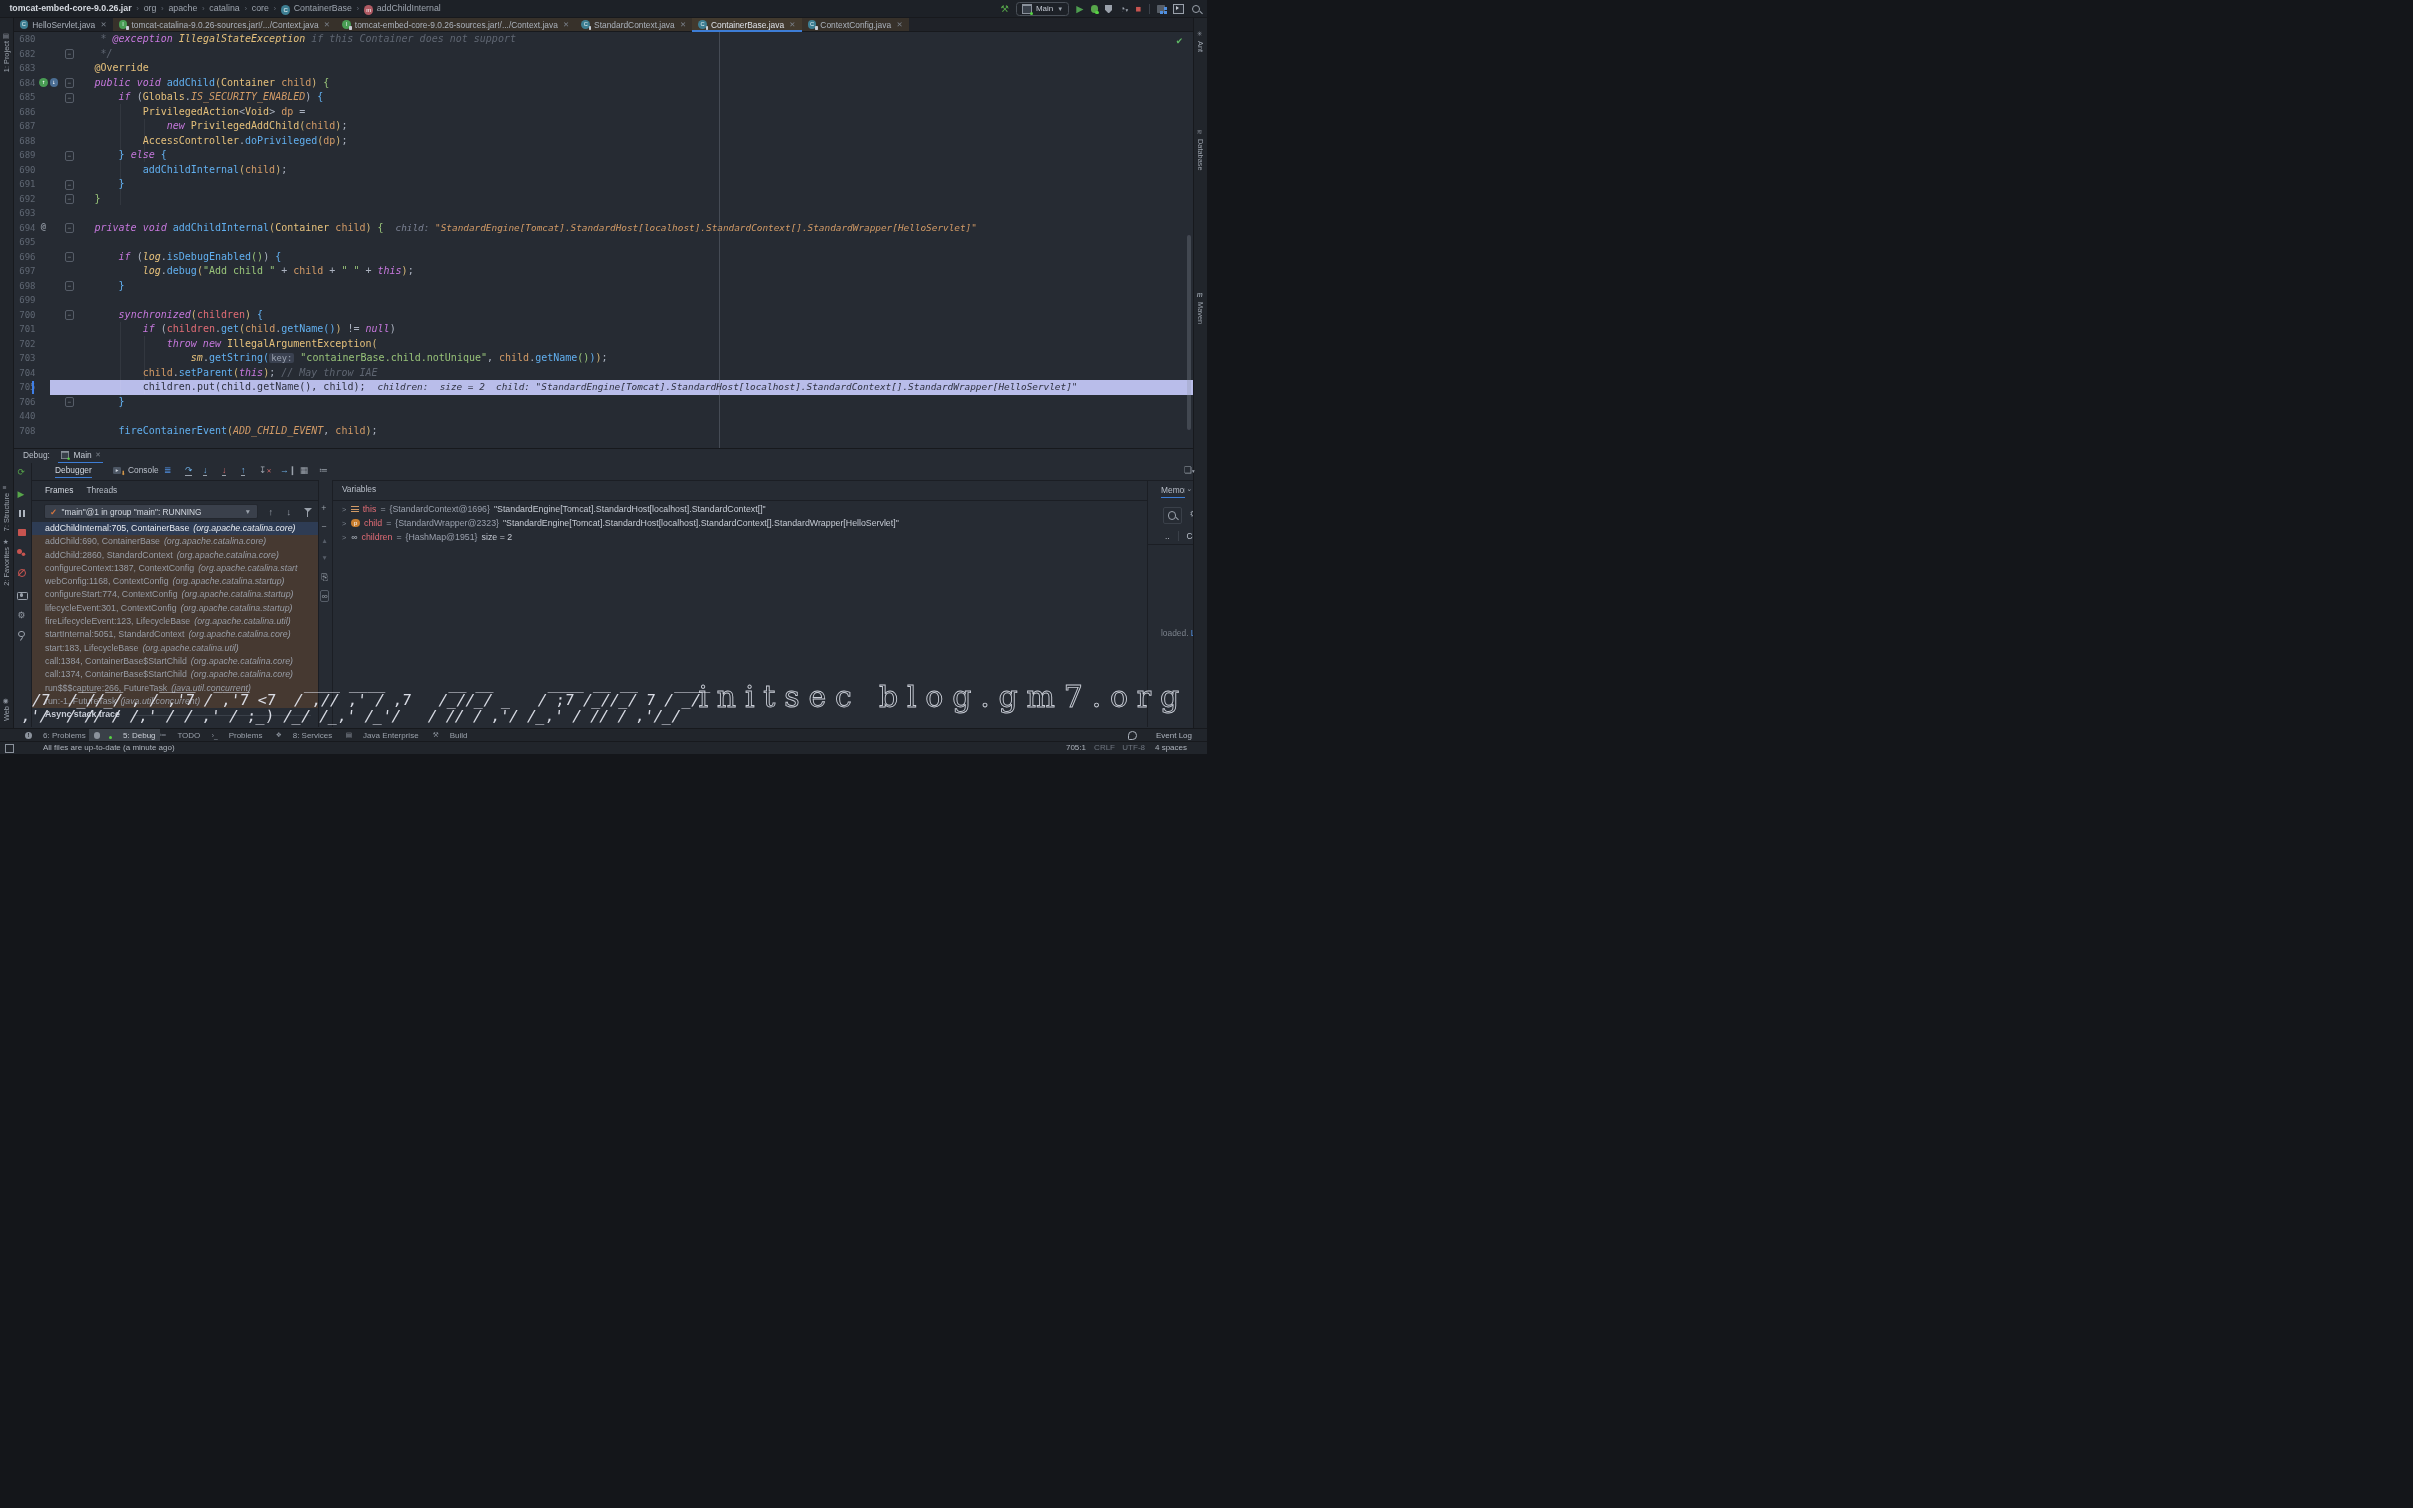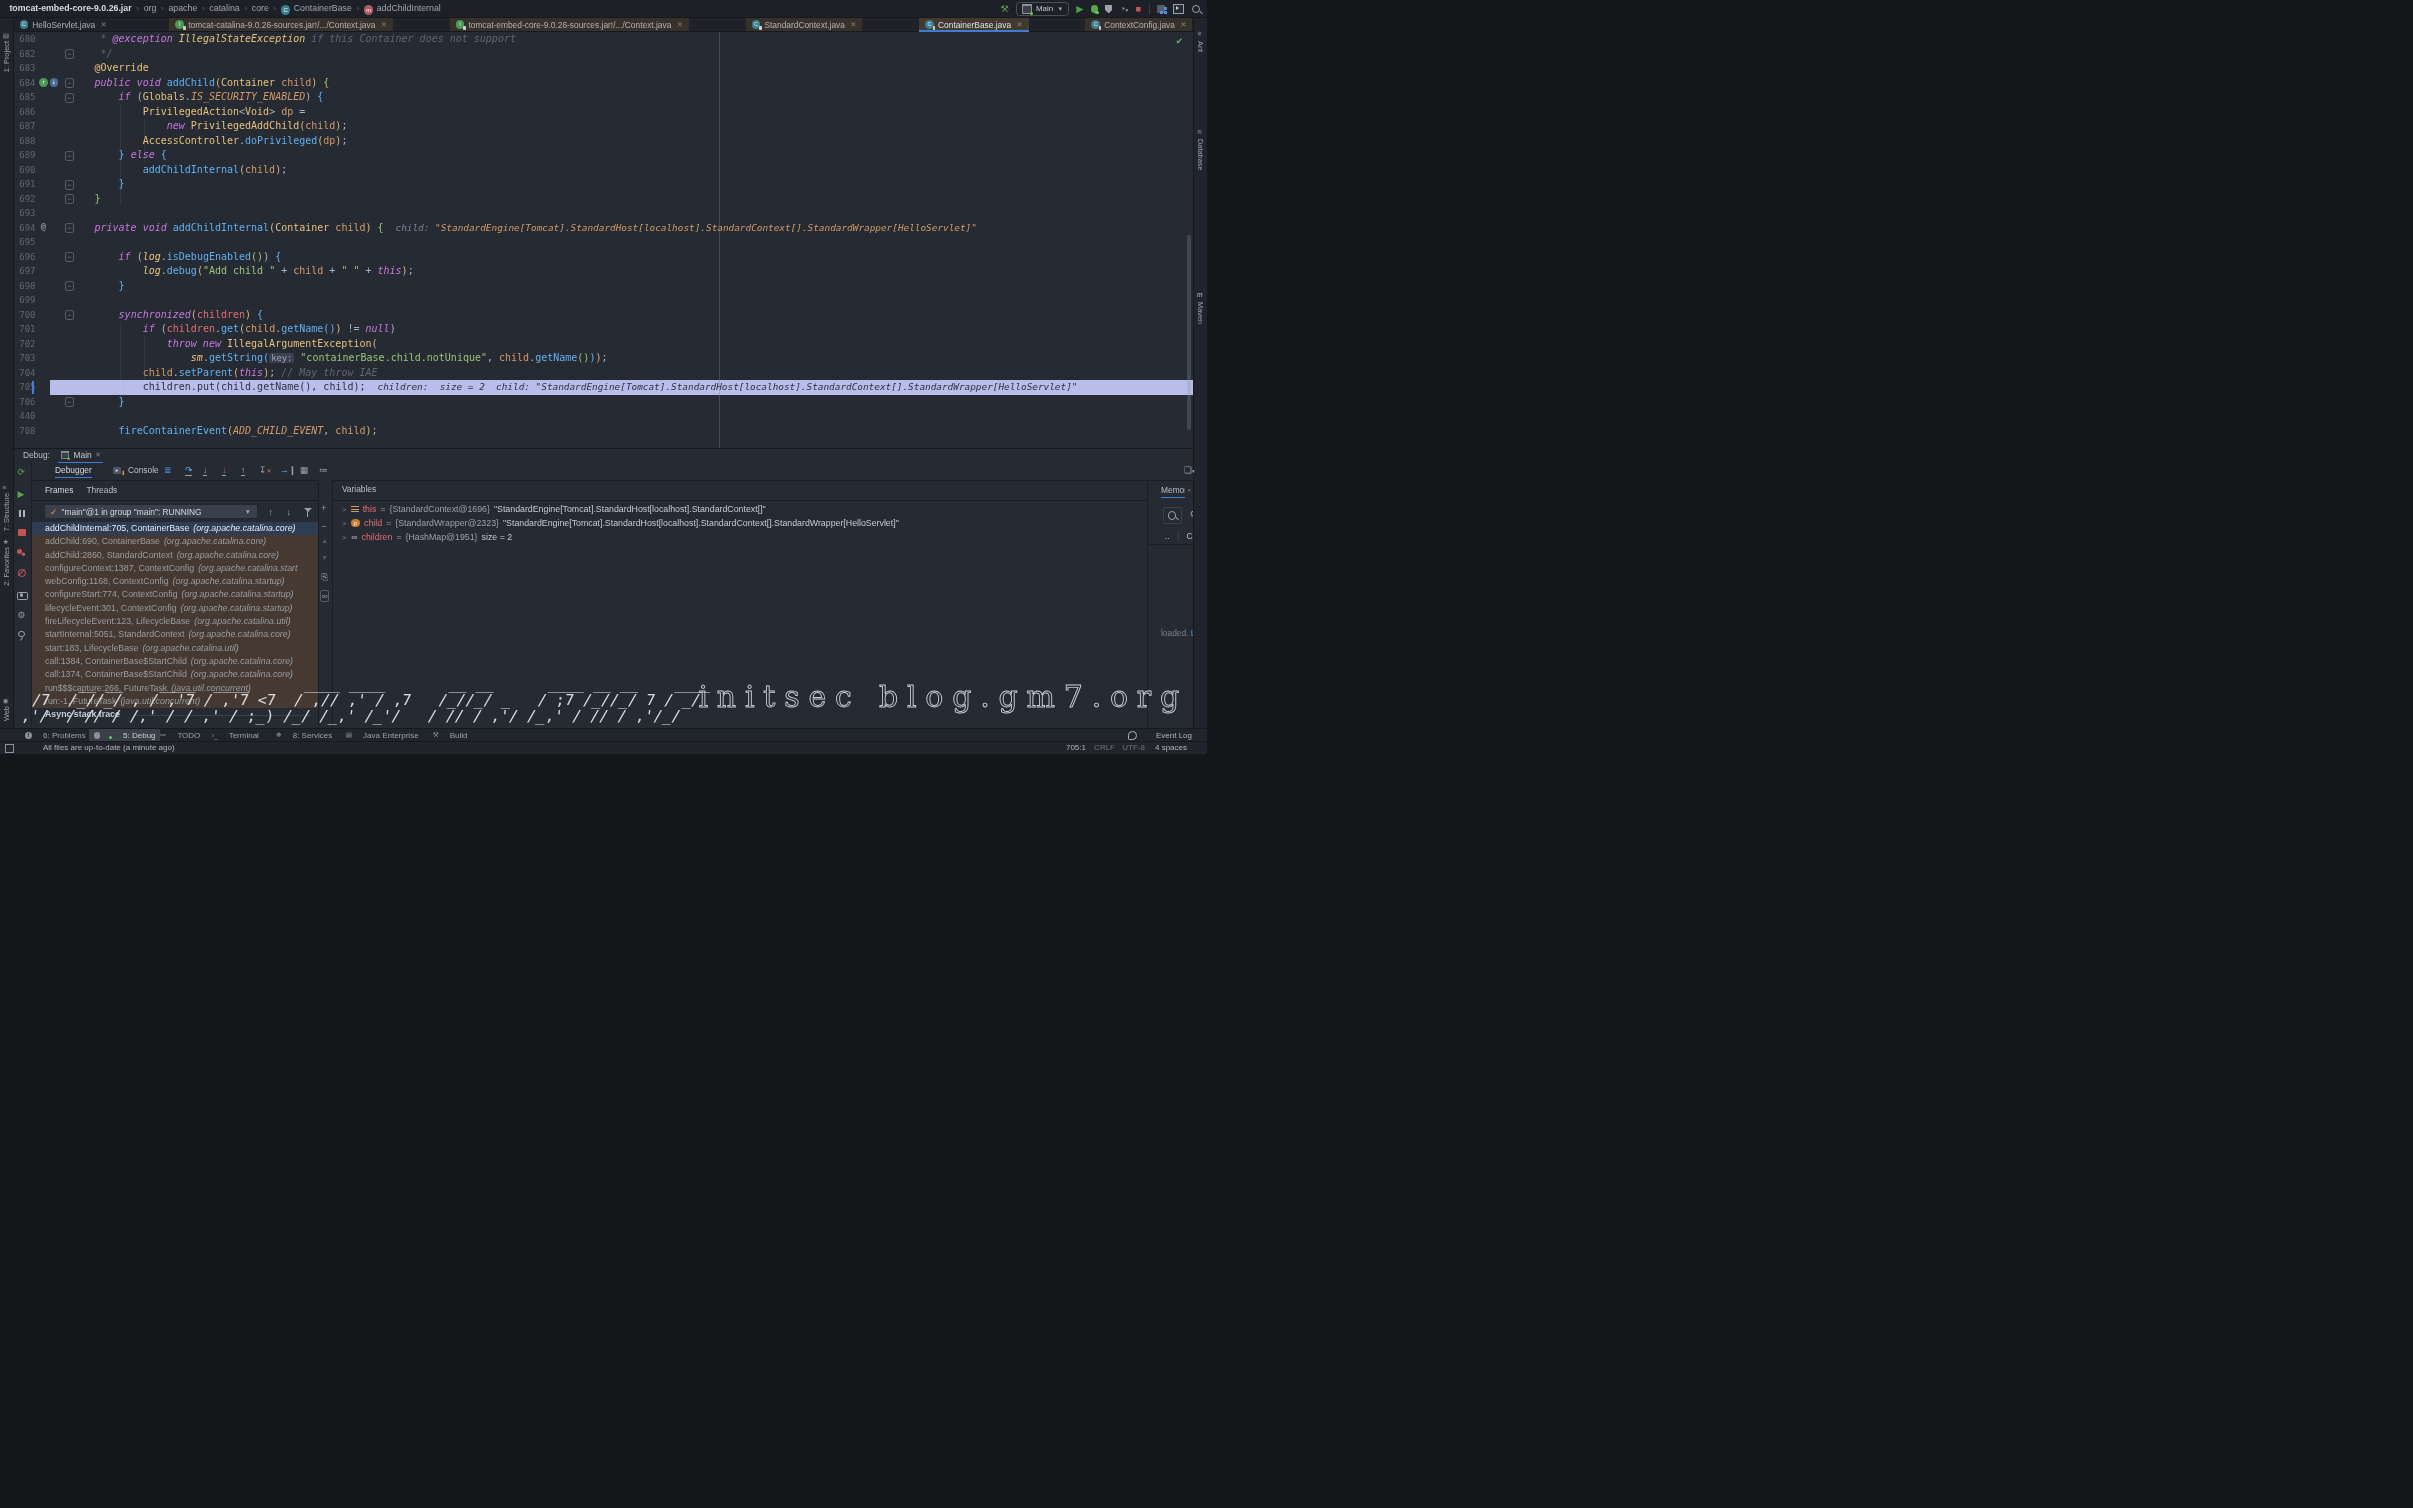--- a/index.html
+++ b/index.html
@@ -28,21 +28,21 @@
   .mag i{position:absolute;left:6px;top:6px;width:4px;height:1.3px;background:#9aa1ab;transform:rotate(45deg);}
   .bug{position:relative;width:6.7px;height:8px;border-radius:3.4px;background:#57A64A;}
   .bug i{position:absolute;right:-1.3px;bottom:-1.3px;width:3.4px;height:3.4px;border-radius:50%;background:#57d443;}
   .shieldico{width:7.4px;height:8.8px;background:#9aa1ab;clip-path:polygon(0 0,100% 0,100% 60%,50% 100%,0 60%);position:relative;}
   .miniplay{position:absolute;right:-2.7px;bottom:-1.3px;width:0;height:0;border-left:4px solid #57A64A;border-top:2.7px solid transparent;border-bottom:2.7px solid transparent;}
   .runbox{position:relative;width:9.4px;height:8px;border:1.3px solid #9aa1ab;background:#262b33;}
   .runbox i{position:absolute;left:2px;top:1.3px;width:0;height:0;border-left:3.4px solid #c3c8d1;border-top:2px solid transparent;border-bottom:2px solid transparent;}
   .folderico{position:relative;width:8.8px;height:7.4px;background:#565d66;border-radius:0.7px;}
   .folderico i{position:absolute;right:-1.3px;bottom:-1.3px;width:2.7px;height:2.7px;background:#4f8fe0;box-shadow:-4px 0 #4f8fe0,0 -4px #4f8fe0;}
   
-  #tabbar{left:13.5px;top:18px;width:1179px;height:14px;background:#1f2228;display:flex;border-bottom:0.7px solid #17191d;box-sizing:border-box;justify-content:space-between;}
+  #tabbar{left:13.5px;top:18px;width:1179px;height:14px;background:#1f2228;display:flex;border-bottom:0.7px solid #17191d;box-sizing:border-box;}
   .etab{display:flex;align-items:center;gap:4px;padding:0 6px;font-size:8.4px;color:#abb2bc;white-space:nowrap;position:relative;}
   .etab .x{color:#7a818b;font-size:7.4px;margin-left:1.3px;}
   .etab.lib{background:#37312a;}
   .etab.active{background:#423a2e;color:#dde1e8;}
   .etab.active::after{content:"";position:absolute;left:0;right:0;bottom:-0.7px;height:2px;background:#3d7dd6;}
   .fico{position:relative;display:inline-flex;align-items:center;justify-content:center;width:8.8px;height:8.8px;border-radius:50%;font-size:5.7px;color:#e8f2f5;}
   .fico.lock::after{content:"";position:absolute;right:-1.3px;bottom:-0.7px;width:2.7px;height:3.4px;background:#c9ced6;border-radius:0.7px;}
   
   .strip{background:#21252b;}
   #leftstrip{left:0;top:18px;width:13.5px;height:710px;border-right:0.7px solid #17191d;box-sizing:border-box;}
@@ -554,21 +554,21 @@
         <span class="buggray"></span>
         <span class="greendot"></span>
         <span>5: Debug</span>
       </span>
       <span class="bitem" style="left: 155px;">
         <span class="bico">≔</span>
         <span>TODO</span>
       </span>
       <span class="bitem" style="left: 207px;">
         <span class="bico">›_</span>
-        <span>Terminal</span>
+        <span>Problems</span>
       </span>
       <span class="bitem" style="left: 271px;">
         <span class="bico">❖</span>
         <span>8: Services</span>
       </span>
       <span class="bitem" style="left: 341px;">
         <span class="bico">▤</span>
         <span>Java Enterprise</span>
       </span>
       <span class="bitem" style="left: 428px;">

